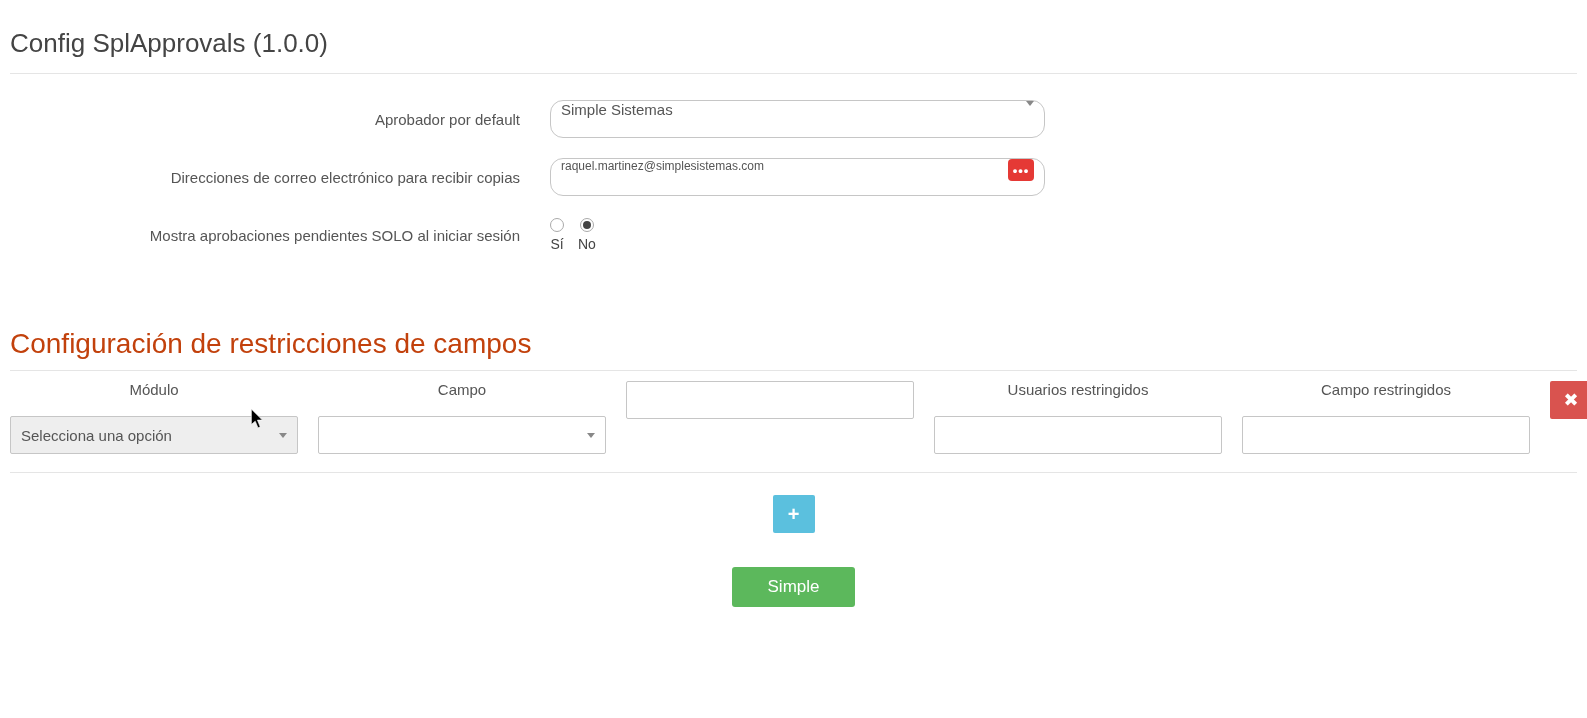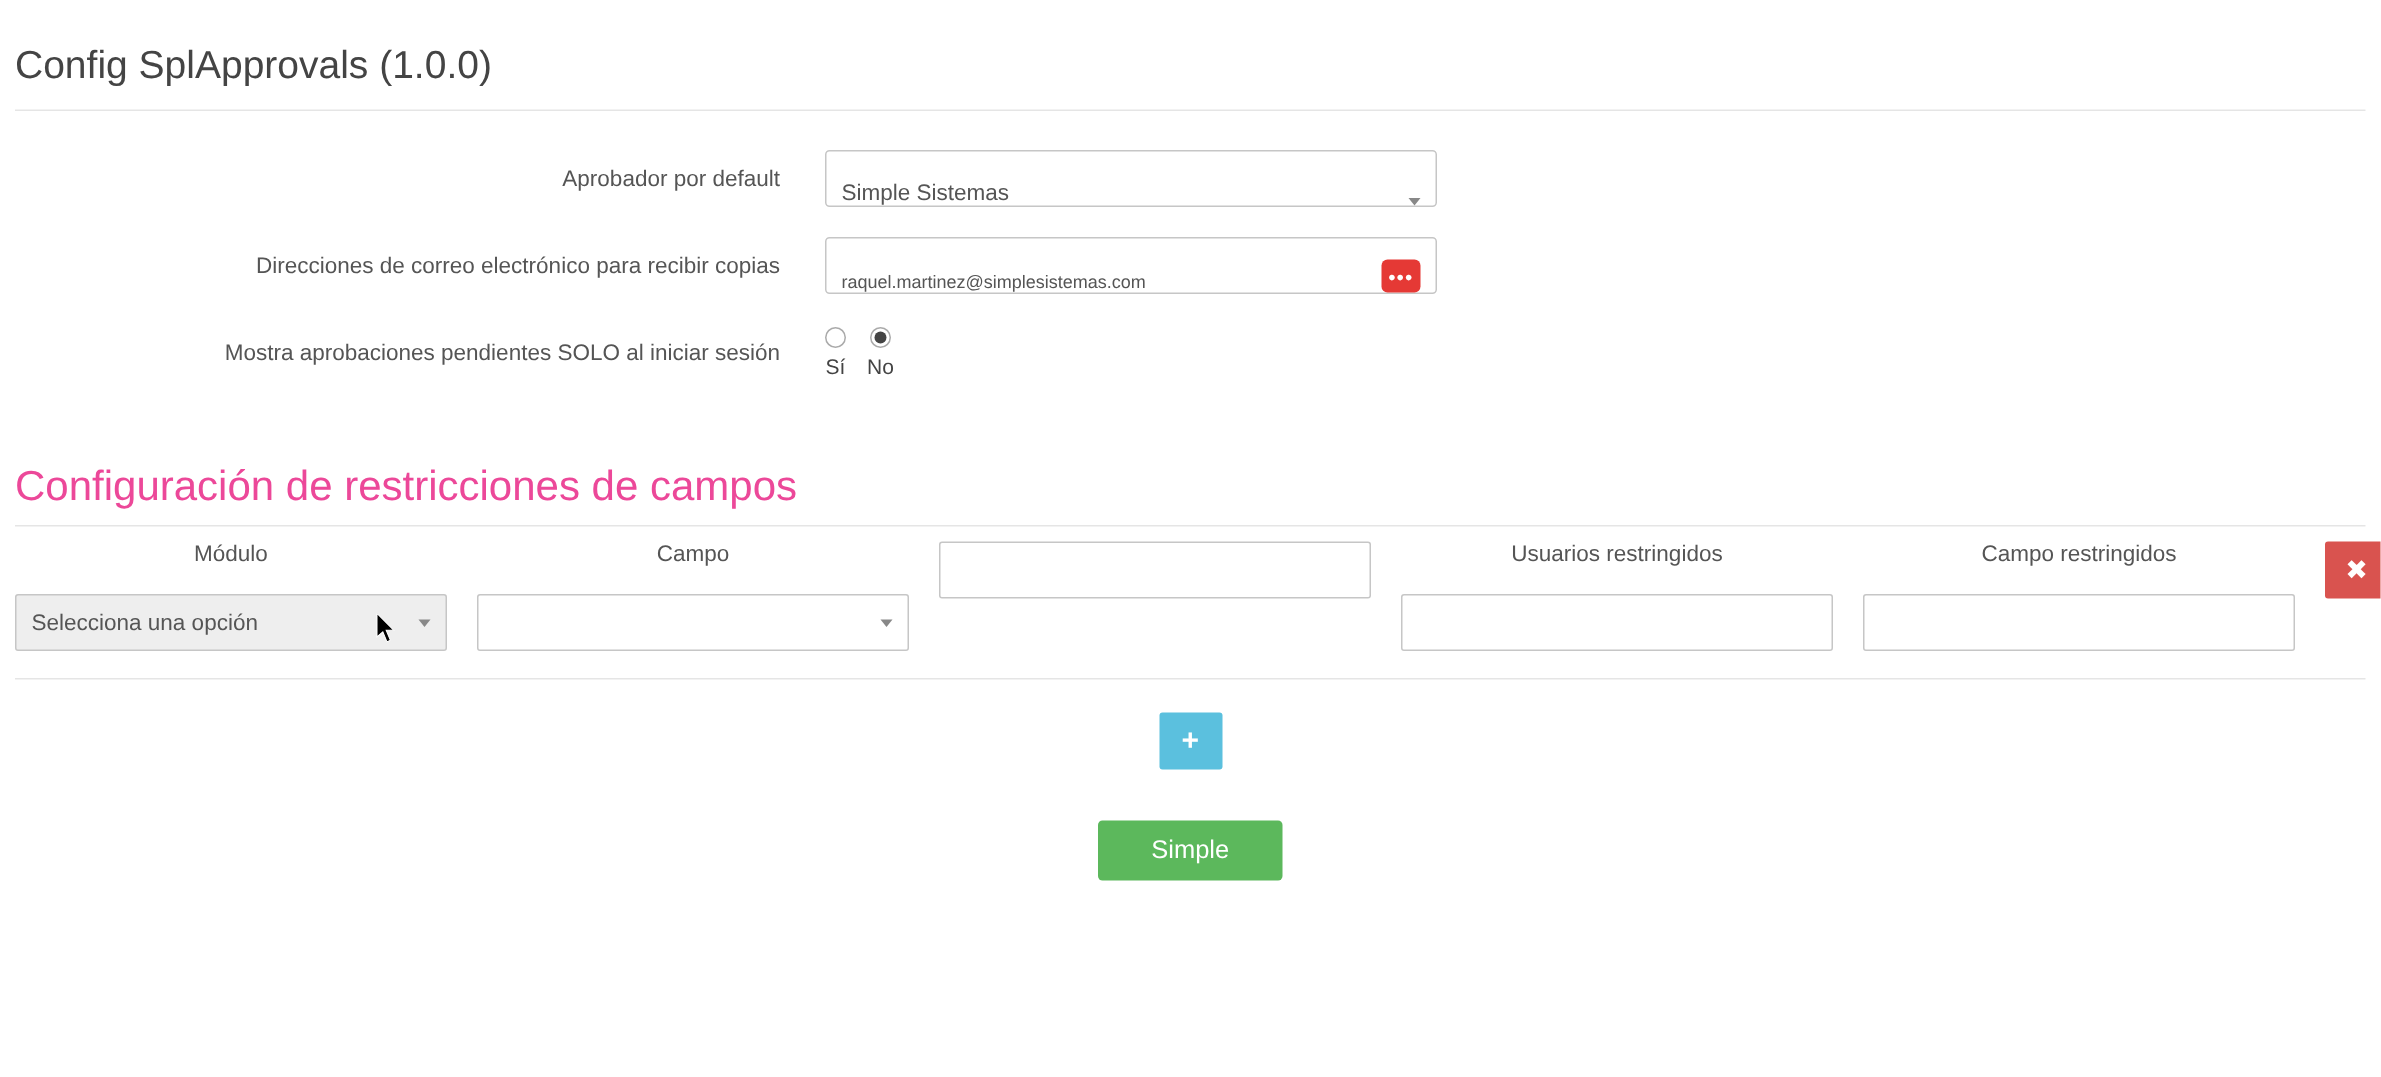--- a/index.html
+++ b/index.html
@@ -15,24 +15,25 @@
     font-size: 26px;
     font-weight: 400;
     color: #444;
     padding: 18px 0 14px 0;
     border-bottom: 1px solid #e5e5e5;
     margin-bottom: 16px;
   }
   h2.section-title {
     font-size: 28px;
     font-weight: 400;
-    color: #ec4899;
+    color: #c2410c;
     padding: 4px 0 10px 0;
     border-bottom: 1px solid #e5e5e5;
     margin-bottom: 0;
+    margin-top: 20px;
   }
 
   .form-row {
     display: grid;
     grid-template-columns: 510px 510px 1fr;
     align-items: center;
     column-gap: 30px;
     min-height: 58px;
   }
   .form-label {
@@ -40,27 +41,27 @@
     color: #555;
     font-size: 15px;
   }
   .form-control-area {
     display: flex;
     align-items: center;
     gap: 10px;
   }
 
   .select-wrap, .text-input {
-    width: 408px;
+    width: 495px;
     height: 38px;
     border: 1px solid #c6c6c6;
-    border-radius: 3px;
+    border-radius: 13px;
     background: #fff;
     display: flex;
-    align-items: flex-end;
+    align-items: flex-start;
     padding: 0 10px;
     font-size: 15px;
     color: #555;
     position: relative;
   }
   .select-wrap .caret {
     margin-left: auto;
     width: 0; height: 0;
     border-left: 4px solid transparent;
     border-right: 4px solid transparent;

